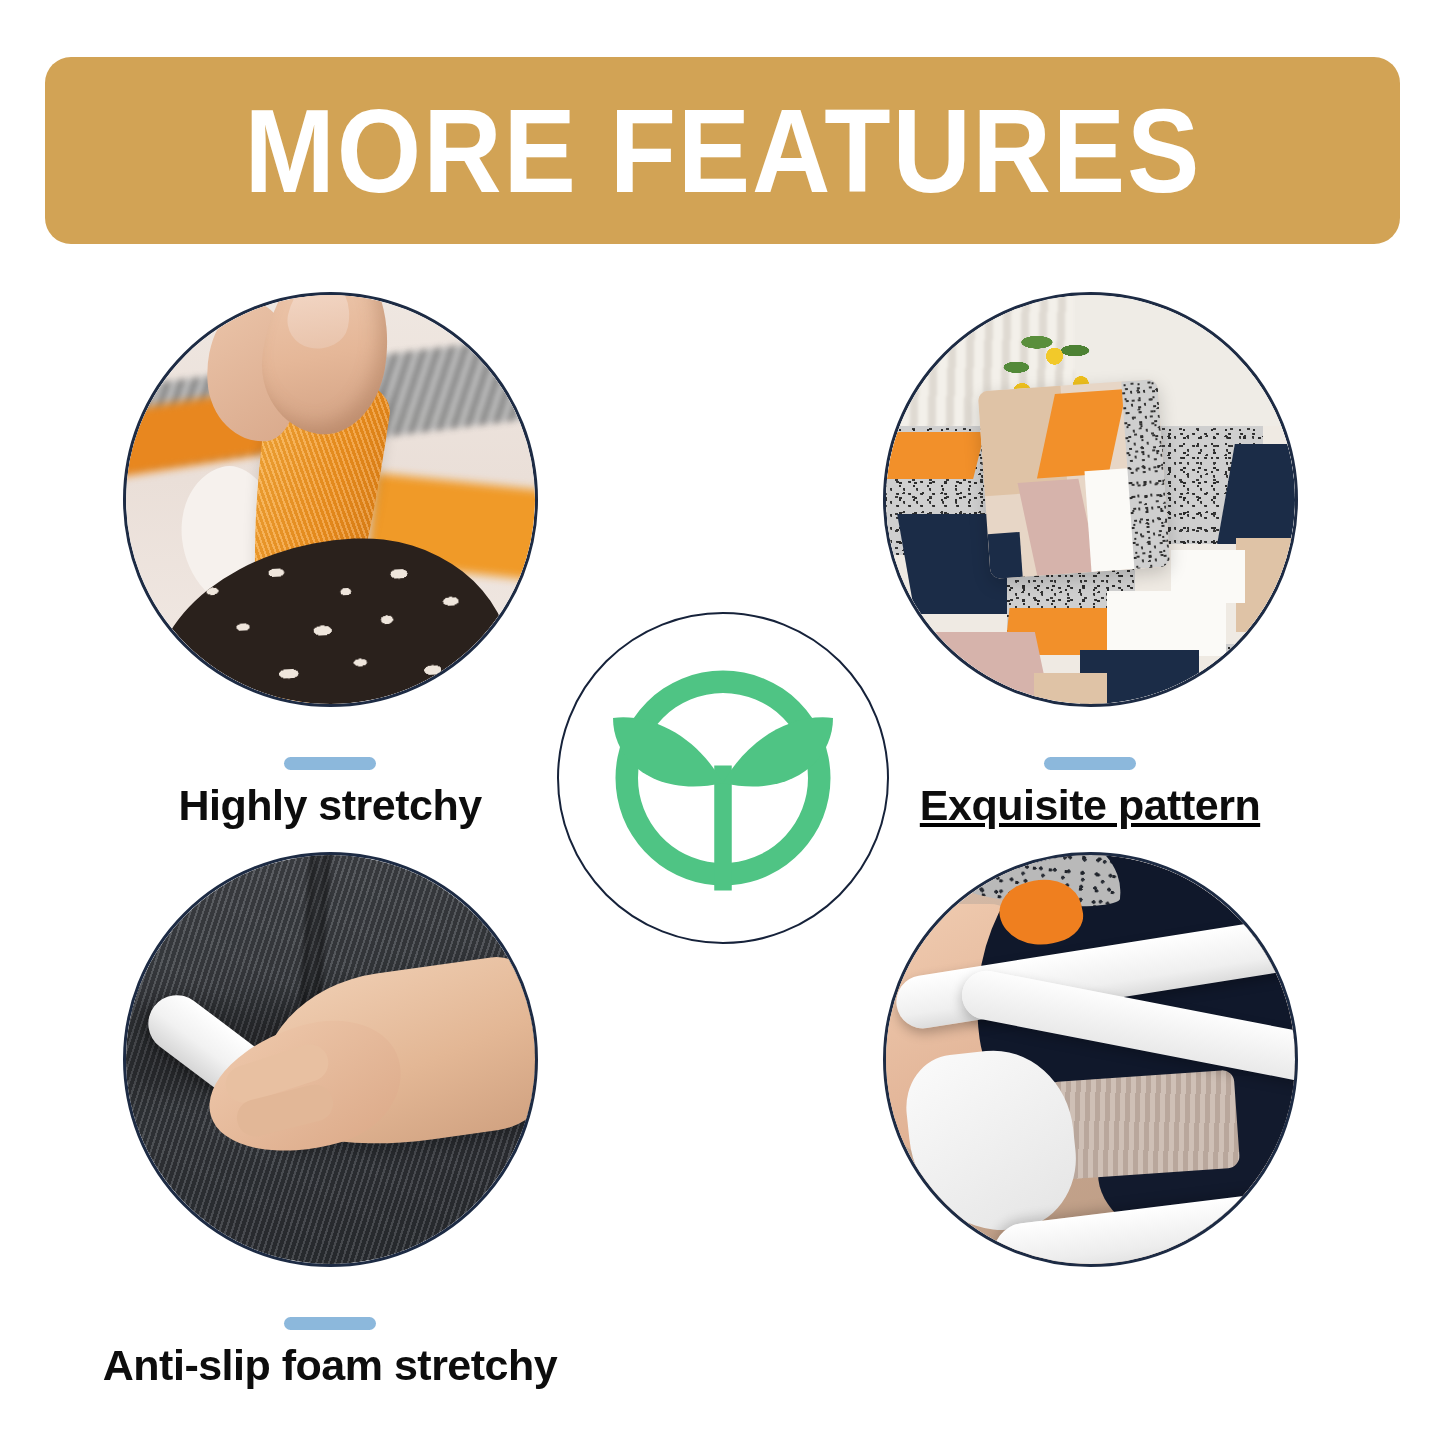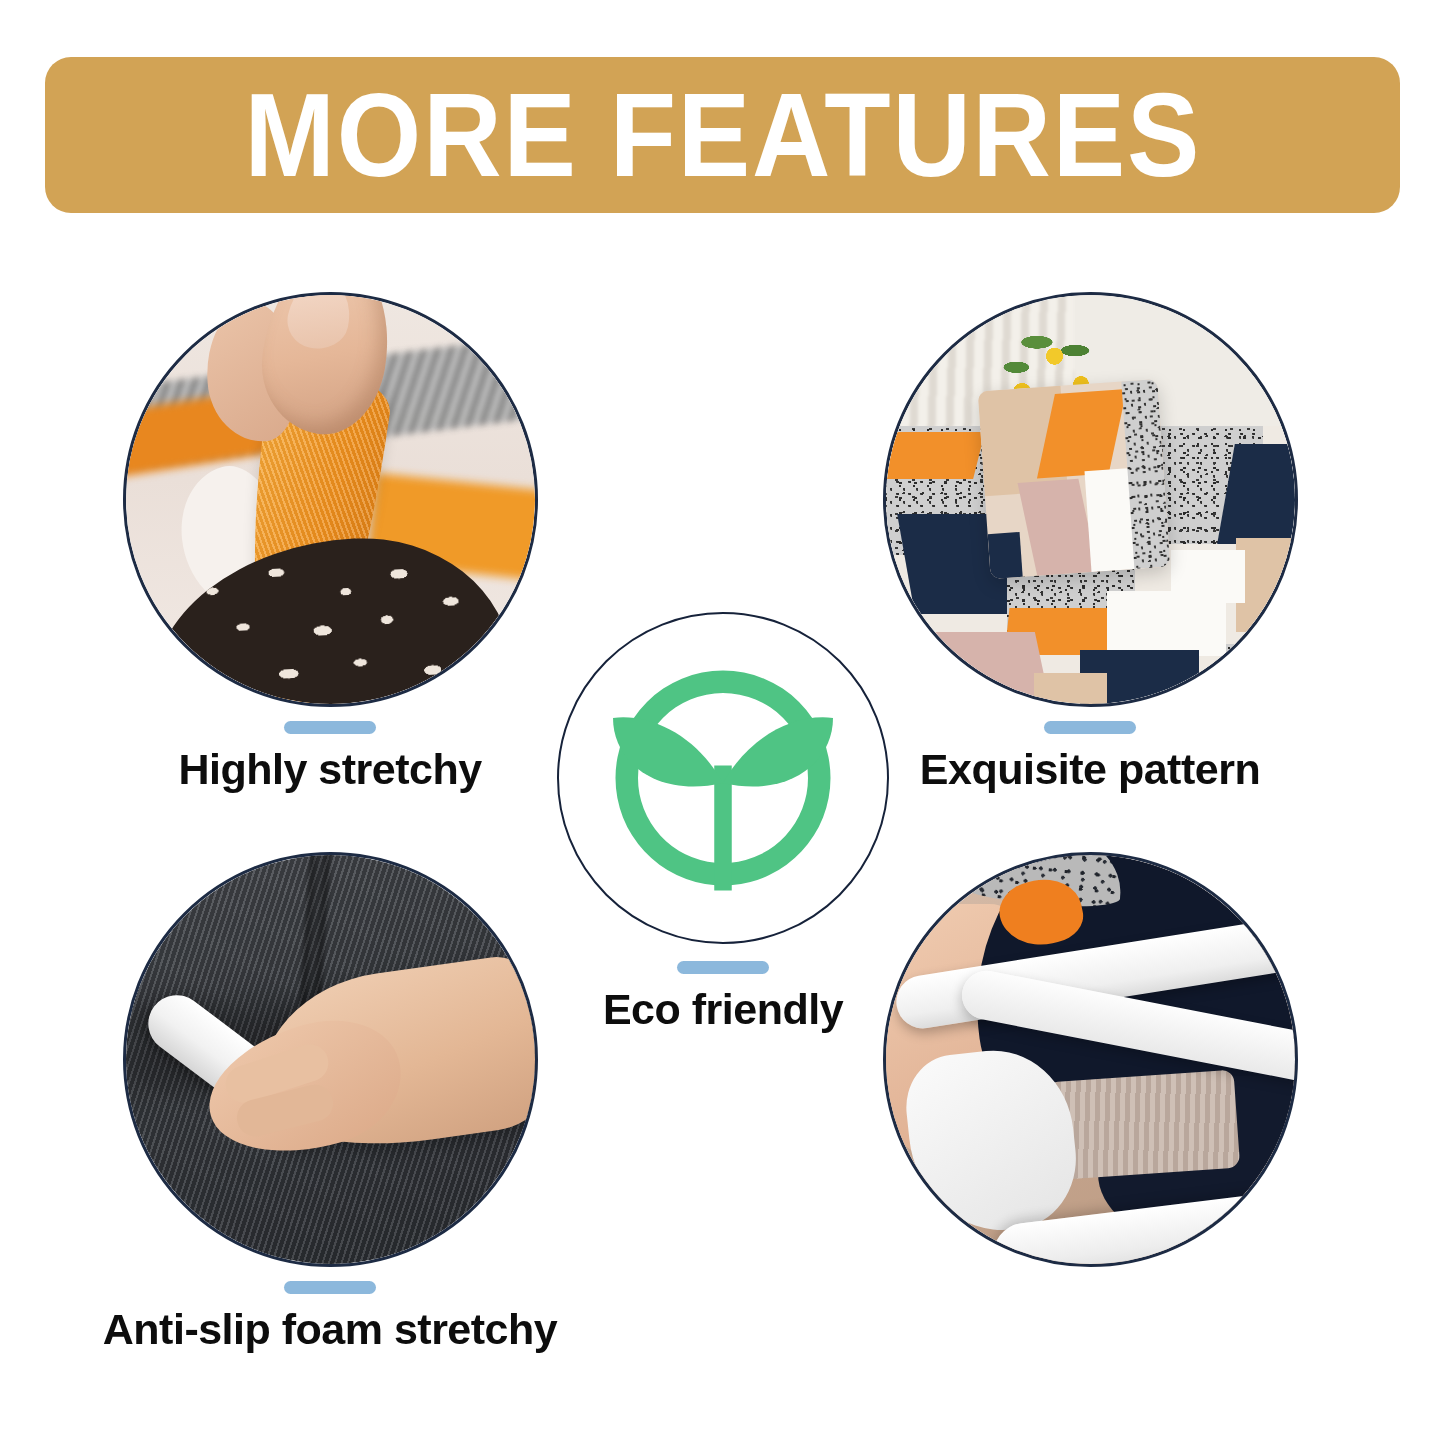--- a/index.html
+++ b/index.html
@@ -14,21 +14,21 @@
     position: relative;
     overflow: hidden;
   }
 
   
   .banner {
     position: absolute;
     left: 45px;
     top: 57px;
     width: 1355px;
-    height: 156px;
+    height: 187px;
     background: #d2a355;
     border-radius: 26px;
     display: flex;
     align-items: center;
     justify-content: center;
   }
   .banner-title {
     color: #ffffff;
     font-size: 118px;
     line-height: 1;
@@ -39,23 +39,24 @@
     font-family: "Liberation Sans Narrow", "Liberation Sans", "DejaVu Sans", sans-serif;
   }
 
   
   .feature {
     position: absolute;
     width: 470px;
     display: flex;
     flex-direction: column;
     align-items: center;
+    gap: 36px;
   }
   .feature.tl { left: 95px;  top: 292px; }
-  .feature.tr { left: 855px; top: 292px; }
+  .feature.tr { left: 855px; top: 292px; text-decoration: underline; }
   .feature.bl { left: 95px;  top: 852px; }
   .feature.br { left: 855px; top: 852px; }
 
   .photo-circle {
     width: 415px;
     height: 415px;
     border-radius: 50%;
     border: 3px solid #1d2b44;
     overflow: hidden;
     position: relative;
@@ -377,17 +378,13 @@
 
       <rect x="46.5" y="45" width="7" height="50" fill="#4fc484"></rect>
 
       <path d="M50 52 C40 34 22 24 6 26 C6 44 24 58 50 52 Z" fill="#4fc484"></path>
 
       <path d="M50 52 C60 34 78 24 94 26 C94 44 76 58 50 52 Z" fill="#4fc484"></path>
 
       <path d="M28 24 C36 17 44 14 50 14 C56 14 64 17 72 24 L66 31 C60 27 55 25 50 25 C45 25 40 27 34 31 Z" fill="#ffffff" opacity="0"></path>
     </svg>
   </div>
-  <div class="eco-caption">
-    <div class="caption-dash"></div>
-    <div class="caption-text">Eco friendly</div>
-  </div>
 </div>
 
 </body></html>

